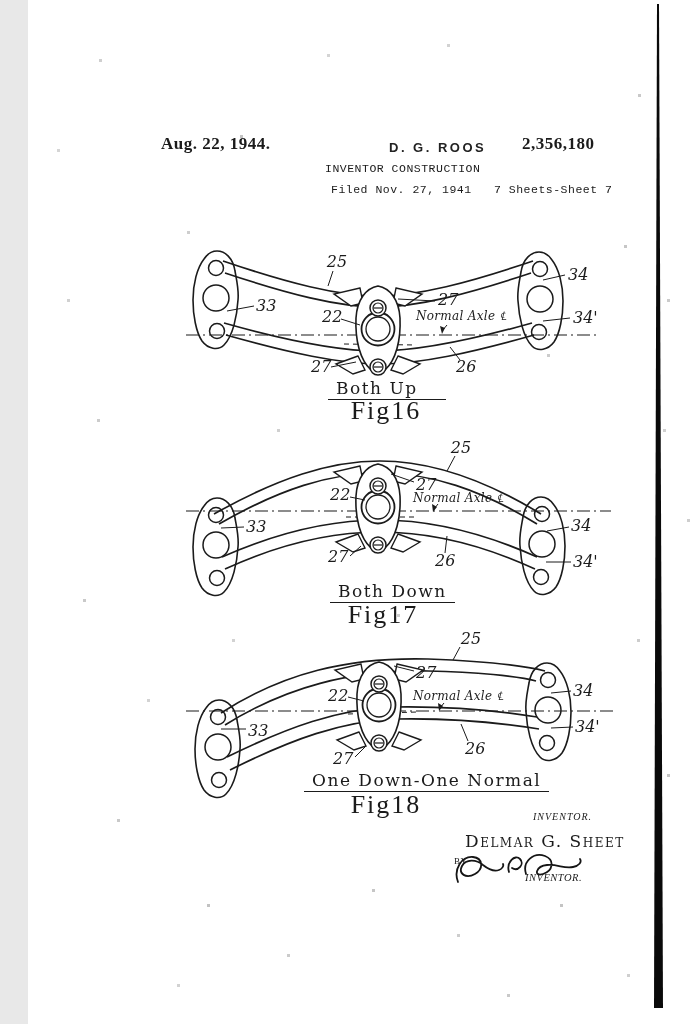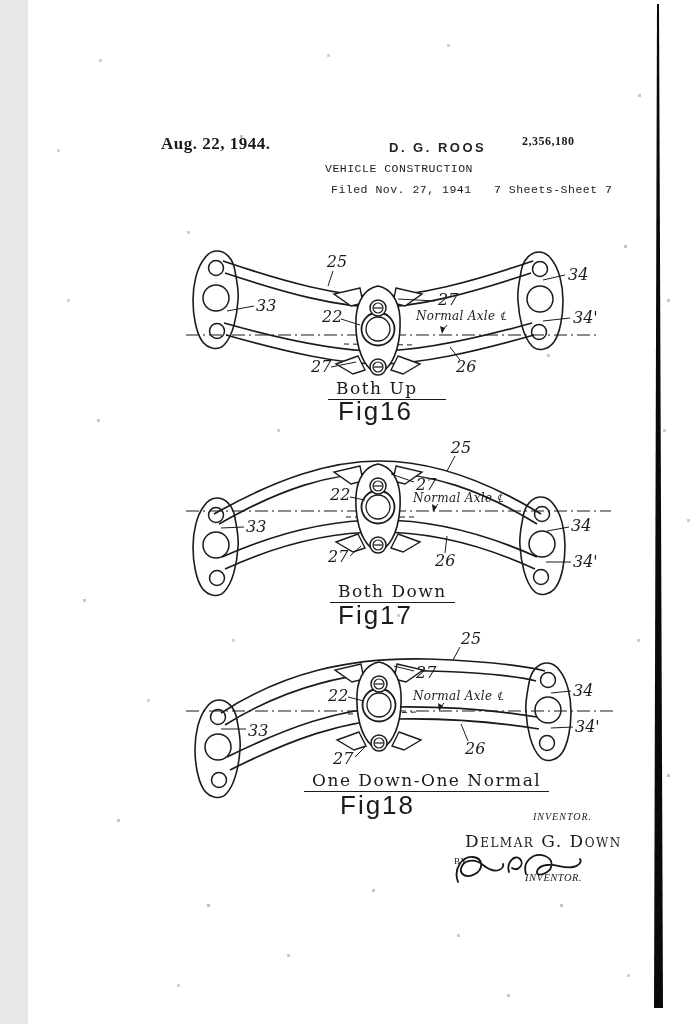--- a/index.html
+++ b/index.html
@@ -1,25 +1,25 @@
 <!DOCTYPE html>
 <html><head>
 <meta charset="utf-8">
 <style>
   html,body{margin:0;padding:0;background:#e8e8e8;}
   .page{position:relative;width:697px;height:1024px;background:#ffffff;overflow:hidden;
         font-family:"Liberation Serif",serif;color:#1b1b1b;margin-left:28px;}
   .abs{position:absolute;}
   .date{font-weight:bold;font-size:17px;letter-spacing:.5px;}
-  .pnum{font-weight:bold;font-size:12px;letter-spacing:.5px;}
+  .pnum{font-weight:bold;font-size:17px;letter-spacing:.5px;}
   .dname{font-family:"Liberation Sans",sans-serif;font-weight:bold;font-size:13px;letter-spacing:2.5px;color:#222;padding-left:44px;}
   .tw{font-family:"Liberation Mono",monospace;font-size:11.5px;letter-spacing:.5px;}
   .cap{font-family:"DejaVu Serif",serif;font-size:17px;letter-spacing:1.5px;text-align:left;
        border-bottom:1.6px solid #1b1b1b;padding:0 8px 1px 8px;}
-  .figlab{font-family:Liberation Sans, sans-serif;font-size:26px;letter-spacing:2px;text-align:left;}
+  .figlab{font-family:Liberation Serif, serif;font-size:26px;letter-spacing:2px;text-align:center;}
   .inv{font-style:italic;font-size:10px;letter-spacing:1px;}
   .invname{font-family:"DejaVu Serif",serif;font-variant:small-caps;font-size:17px;letter-spacing:1.5px;}
   .by{font-size:9px;letter-spacing:.5px;}
   .atty{font-style:italic;font-size:10.5px;letter-spacing:.5px;}
   svg text{font-family:"DejaVu Serif",serif;font-style:italic;fill:#1b1b1b;}
   .refnum{font-size:16px;}
   .axnote{font-size:12px;letter-spacing:.3px;}
   .specks{width:1px;height:1px;background:transparent;
     box-shadow:72px 60px 0 1px #cfcfcf, 213px 136px 0 1px #c4c4c4, 420px 45px 0 1px #d2d2d2,
       611px 95px 0 1px #c9c9c9, 160px 232px 0 1px #cecece, 597px 246px 0 1px #c6c6c6,
@@ -61,21 +61,21 @@
         <circle cx="0" cy="38" r="8" fill="#fff" stroke="#1b1b1b" stroke-width="1.5"></circle>
         <circle cx="0" cy="38" r="5" fill="none" stroke="#1b1b1b" stroke-width="1.2"></circle>
         <path d="M-4.5,38 L4.5,38" stroke="#1b1b1b" stroke-width="1.2"></path>
       </g>
     </defs>
   </svg>
 
   <div class="abs date" style="left:133px;top:134px">Aug. 22, 1944.</div>
   <div class="abs dname" style="left:317px;top:140px">D. G. ROOS</div>
   <div class="abs pnum" style="left:494px;top:134px">2,356,180</div>
-  <div class="abs tw" style="left:297px;top:162px">VEHICLE CONSTRUCTION</div>
+  <div class="abs tw" style="left:297px;top:162px">INVENTOR CONSTRUCTION</div>
   <div class="abs tw" style="left:303px;top:183px">Filed Nov. 27, 1941</div>
   <div class="abs tw" style="left:466px;top:183px">7 Sheets-Sheet 7</div>
 
   <svg class="abs" style="left:138px;top:242px" width="448" height="190" viewBox="138 242 448 190">
     <path d="M158,335 L570,335" stroke="#1b1b1b" stroke-width="1.1" stroke-dasharray="13 4 2 4"></path>
     <path d="M316,344 L388,345" stroke="#1b1b1b" stroke-width="1" stroke-dasharray="5 4"></path>
     <g>
       <path d="M195,261 C260,283 310,296 350,296 C390,296 440,283 505,261" fill="none" stroke="#1b1b1b" stroke-width="1.7"></path>
       <path d="M197,273 C260,294 310,307 350,307 C390,307 440,294 503,273" fill="none" stroke="#1b1b1b" stroke-width="1.7"></path>
     </g>
@@ -183,21 +183,21 @@
     <text class="refnum" x="545" y="696">34</text>
     <text class="refnum" x="547" y="732">34'</text>
     <text class="refnum" x="220" y="736">33</text>
     <text class="refnum" x="305" y="764">27</text>
     <text class="refnum" x="437" y="754">26</text>
   </svg>
   <div class="abs cap" style="left:276px;top:770px;min-width:176px">One Down-One Normal</div>
   <div class="abs figlab" style="left:312px;top:790px;width:92px">Fig18</div>
 
   <div class="abs inv" style="left:505px;top:811px">INVENTOR.</div>
-  <div class="abs invname" style="left:437px;top:831px">Delmar G. Down</div>
+  <div class="abs invname" style="left:437px;top:831px">Delmar G. Sheet</div>
   <div class="abs by" style="left:426px;top:856px">BY</div>
   <svg class="abs" style="left:424px;top:849px" width="140" height="45" viewBox="0 0 140 45">
     <path d="M6,33 C1,20 10,7 21,8 C31,9 32,20 23,25 C14,30 6,25 10,17 C14,10 24,10 31,16 C36,20 41,23 47,21 C50,20 52,17 51,15 M57,23 C54,13 63,5 68,10 C73,15 66,23 60,19 M74,25 C70,12 82,3 93,7 C103,11 101,22 91,25 C81,28 84,17 95,16 C106,15 112,20 121,18 C127,17 130,13 128,10" fill="none" stroke="#151515" stroke-width="1.8" stroke-linecap="round"></path>
   </svg>
   <div class="abs atty" style="left:497px;top:872px">INVENTOR.</div>
 
   <svg class="abs" style="left:0;top:0" width="697" height="1024" viewBox="0 0 697 1024" pointer-events="none">
     <polygon points="629,4 631,4 635,1008 626,1008" fill="#0a0a0a"></polygon>
   </svg>
 

